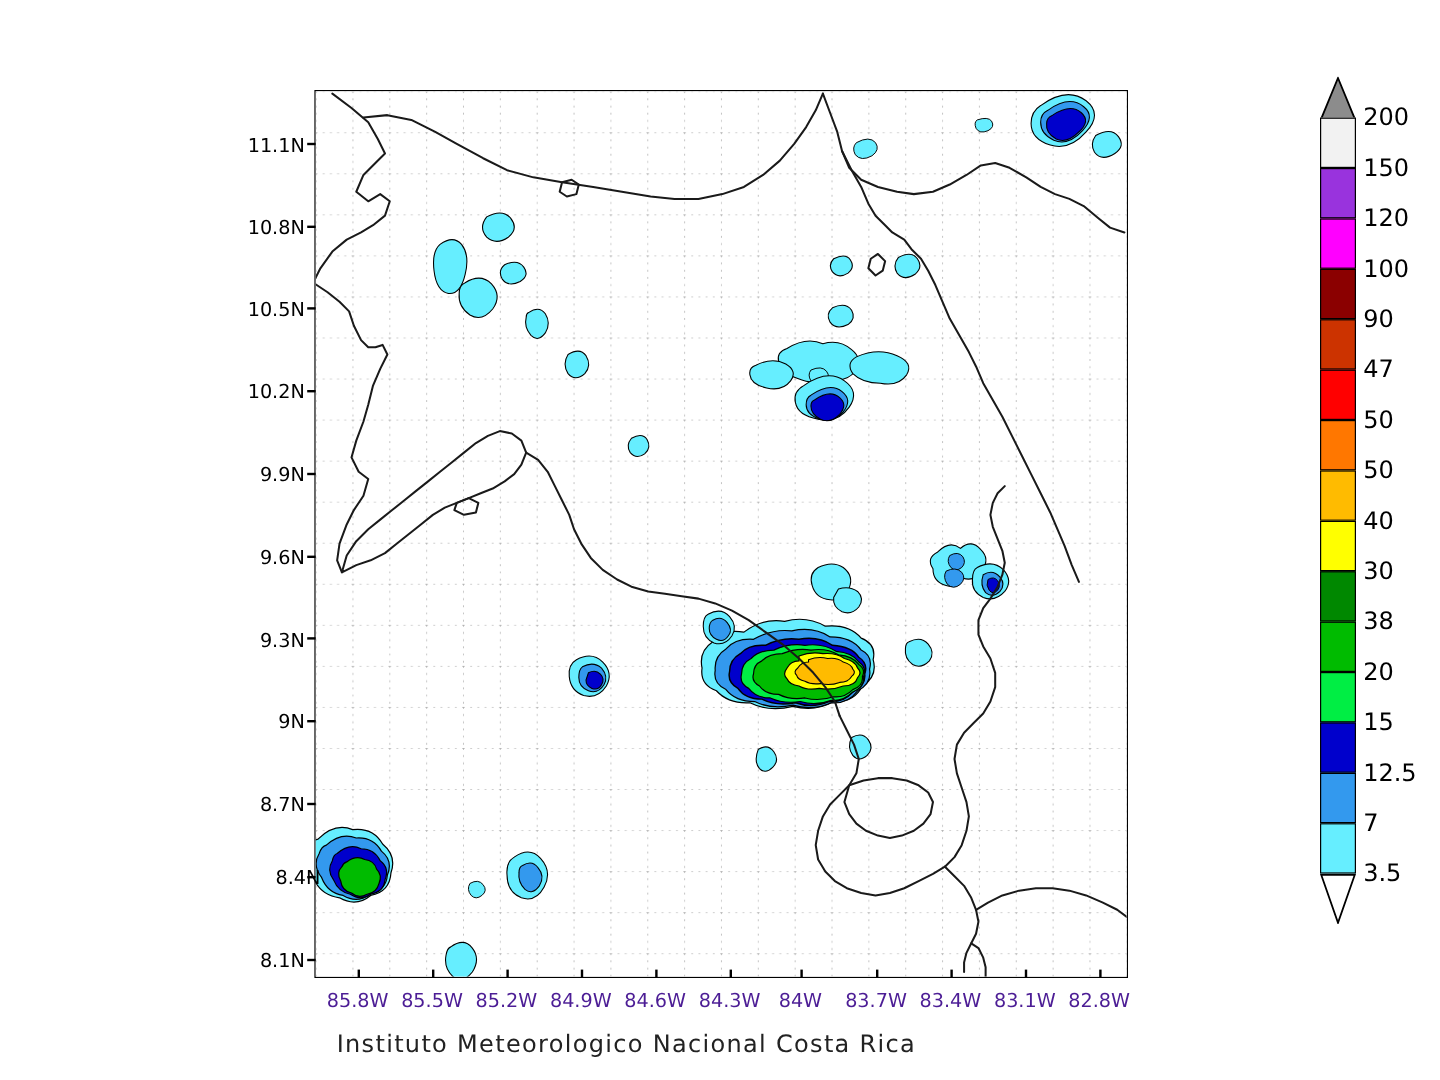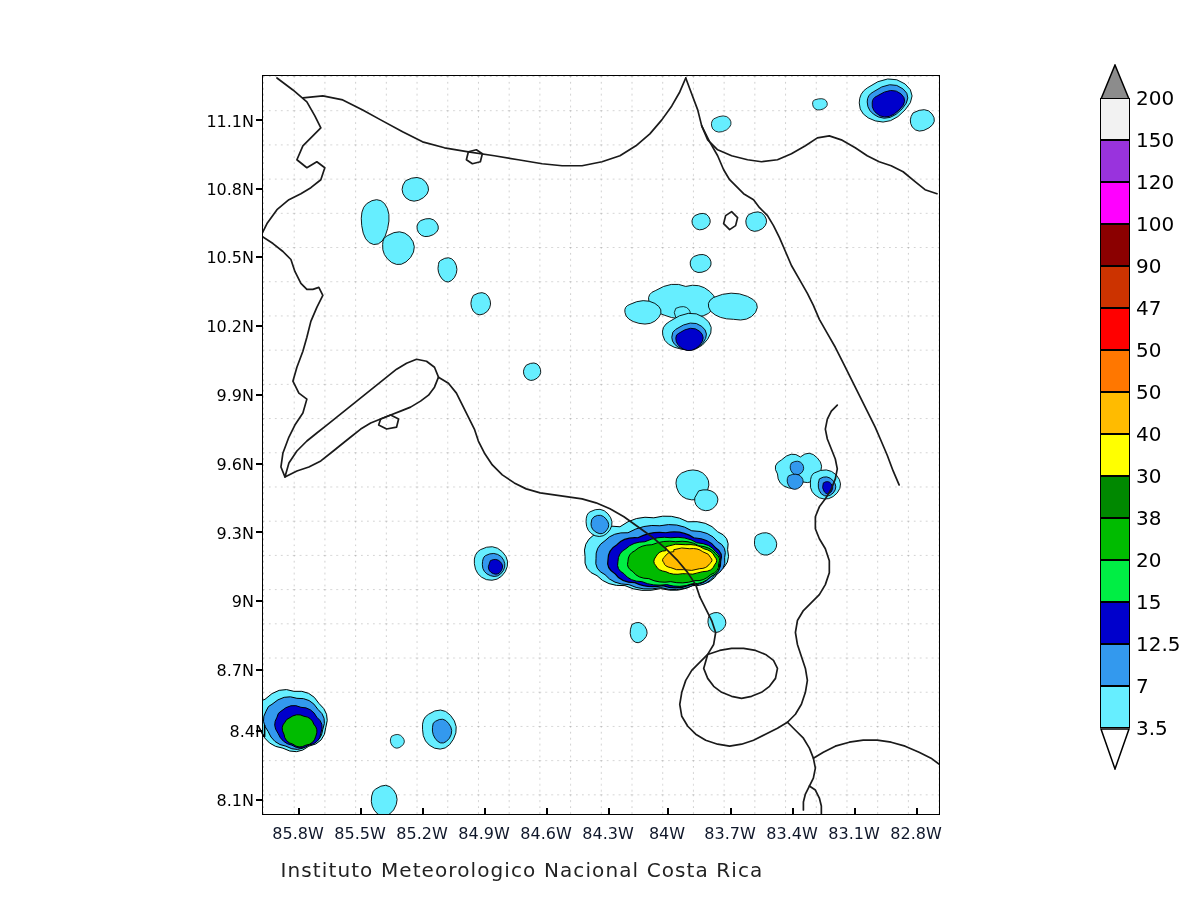--- a/index.html
+++ b/index.html
@@ -83,21 +83,21 @@
     position: absolute;
     right: 1206px; 
     font-size: 16px;
     color: #000000;
     white-space: nowrap;
     text-align: right;
   }
   .xtick-label {
     position: absolute;
     font-size: 16px;
-    color: #0f172a;
+    color: #4c1d95;
     white-space: nowrap;
     text-align: left;
     transform: translateX(-50%);
   }
   .tickmark-y {
     position: absolute;
     width: 7px;
     height: 1.6px;
     background: #000000;
   }

